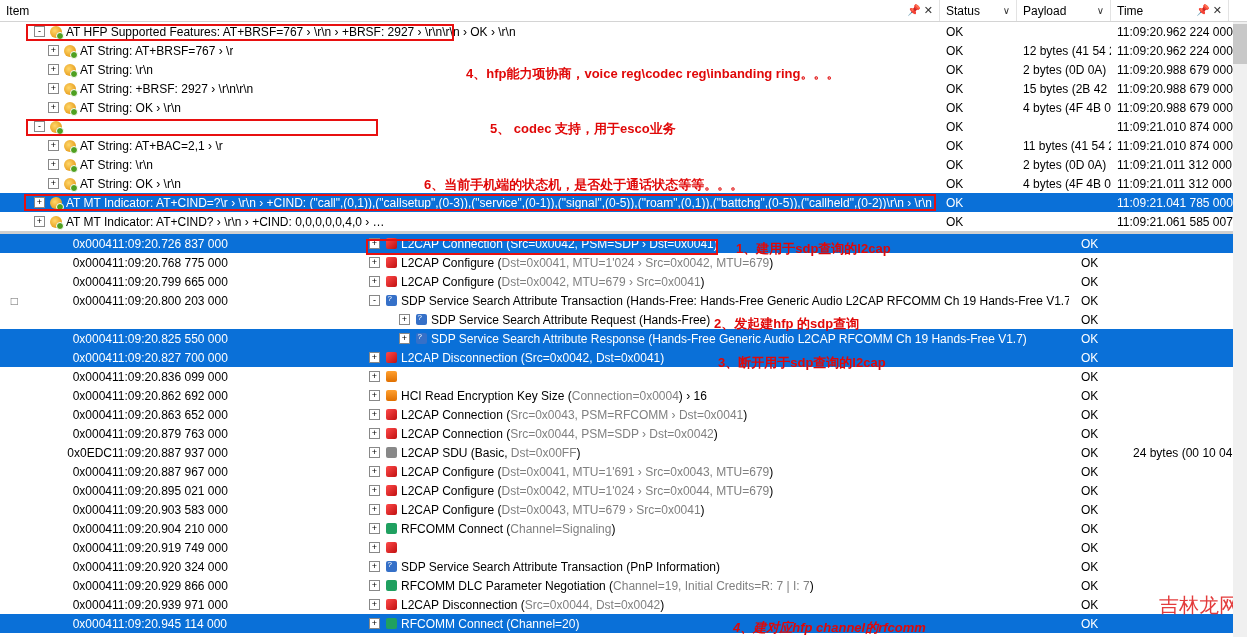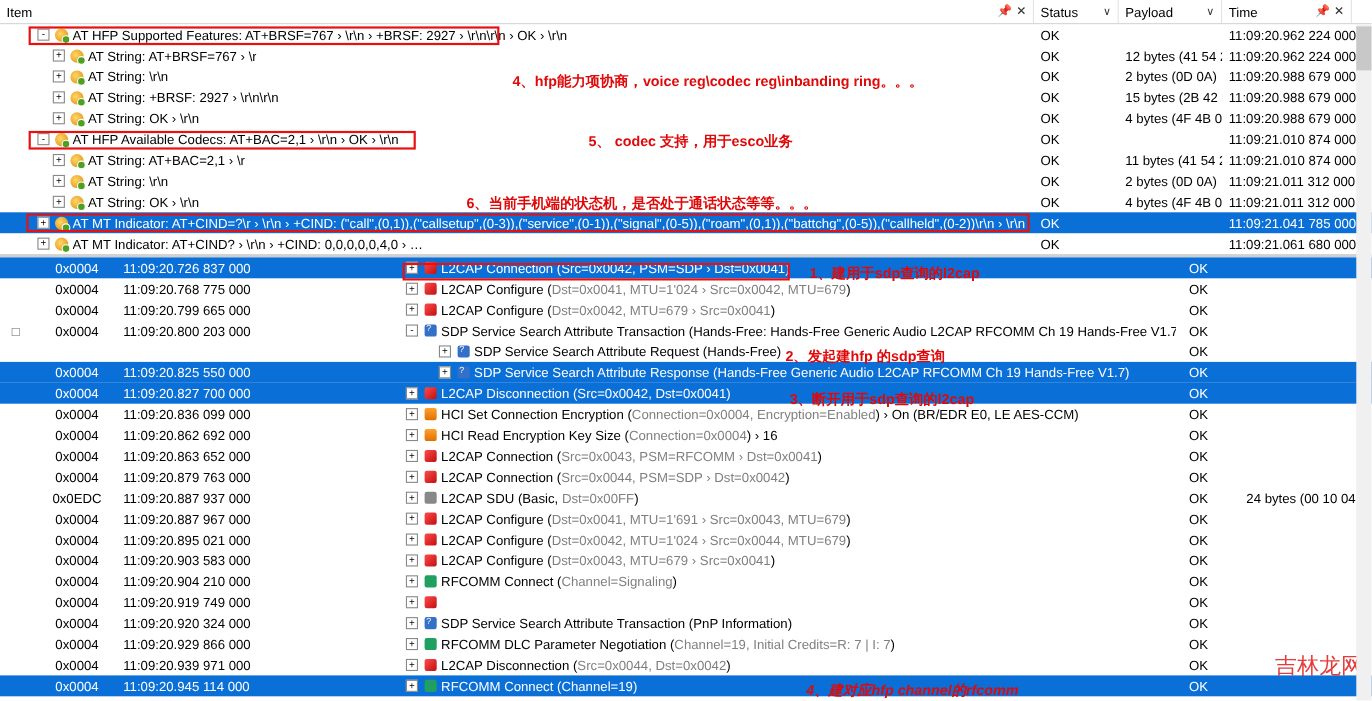--- a/index.html
+++ b/index.html
@@ -27,21 +27,21 @@
 .ic-sdp::after{content:"?";color:#fff;font-size:8px;position:absolute;left:2px;top:-1px;}
 .ic-hci { width:11px; height:11px; background:linear-gradient(#ffa030,#e07000); border-radius:2px; }
 .ic-rf { width:11px;height:11px;background:#20a060;border-radius:2px; }
 .ic-gen { width:11px;height:11px;background:#888;border-radius:2px; }
 .redbox { position:absolute; border:2px solid #e81010; pointer-events:none; }
 .redtext { position:absolute; color:#e00808; font-size:13px; font-weight:bold; pointer-events:none; white-space:nowrap; }
 .gray { color:#808080; }
 .label { overflow:hidden; text-overflow:clip; }
 .lower { border-top:3px solid #d0d0d0; position:relative; }
 .lower .pay2 { flex:0 0 106px; }
-.addr { width:90px; flex-shrink:0; text-align:center; padding-left:6px; }
+.addr { width:90px; flex-shrink:0; text-align:right; padding-left:6px; }
 .ts { width:177px; flex-shrink:0; }
 .chk { width:22px; flex-shrink:0; text-align:right; padding-right:4px; color:#666; }
 .watermark { position:absolute; right:8px; bottom:18px; color:#e02828; font-size:20px; font-family:"Microsoft YaHei",sans-serif; opacity:.9; pointer-events:none; }
 .scroll-v { position:absolute; right:0; top:22px; bottom:0; width:14px; background:#f0f0f0; }
 .scroll-thumb { background:#c8c8c8; width:100%; }
 </style>
 </head>
 <body>
 
 <div class="header-row">
@@ -139,21 +139,20 @@
       <div class="cell time-cell">11:09:20.988 679 000</div>
     </div>
     <div class="row">
       <div class="cell item-cell">
         <span class="spacer-t"></span>
         <span class="spacer-t"></span>
         <span class="toggle">-</span>
         <span class="icon">
           <span class="ic-hfp"></span>
         </span>
-        <span class="label">AT HFP Available Codecs: AT+BAC=2,1  ›  \r\n  ›  OK  ›  \r\n</span>
       </div>
       <div class="cell status-cell">OK</div>
       <div class="cell payload-cell"></div>
       <div class="cell time-cell">11:09:21.010 874 000</div>
     </div>
     <div class="row">
       <div class="cell item-cell">
         <span class="spacer-t"></span>
         <span class="spacer-t"></span>
         <span class="spacer-t"></span>
@@ -216,21 +215,21 @@
         <span class="spacer-t"></span>
         <span class="spacer-t"></span>
         <span class="toggle">+</span>
         <span class="icon">
           <span class="ic-hfp"></span>
         </span>
         <span class="label">AT MT Indicator: AT+CIND?  ›  \r\n  ›  +CIND: 0,0,0,0,0,4,0  ›  …</span>
       </div>
       <div class="cell status-cell">OK</div>
       <div class="cell payload-cell"></div>
-      <div class="cell time-cell">11:09:21.061 680 000</div>
+      <div class="cell time-cell">11:09:21.061 585 007</div>
     </div>
   </div>
 
 <div class="lower" id="lower-tree" style="position:relative;">
     <div class="row sel">
       <div class="chk"></div>
       <div class="addr">0x0004</div>
       <div class="ts">11:09:20.726 837 000</div>
       <div class="cell" style="flex: 1 1 0%; padding-left: 80px;">
         <span class="toggle">+</span>
@@ -328,21 +327,20 @@
     </div>
     <div class="row">
       <div class="chk"></div>
       <div class="addr">0x0004</div>
       <div class="ts">11:09:20.836 099 000</div>
       <div class="cell" style="flex: 1 1 0%; padding-left: 80px;">
         <span class="toggle">+</span>
         <span class="icon">
           <span class="ic-hci"></span>
         </span>
-        <span class="label">HCI Set Connection Encryption (<span class="gray">Connection=0x0004, Encryption=Enabled</span>) › On (BR/EDR E0, LE AES-CCM)</span>
       </div>
       <div class="cell" style="flex: 0 0 52px;">OK</div>
       <div class="cell pay2" style="flex: 0 0 120px;"></div>
     </div>
     <div class="row">
       <div class="chk"></div>
       <div class="addr">0x0004</div>
       <div class="ts">11:09:20.862 692 000</div>
       <div class="cell" style="flex: 1 1 0%; padding-left: 80px;">
         <span class="toggle">+</span>
@@ -509,31 +507,31 @@
     </div>
     <div class="row sel">
       <div class="chk"></div>
       <div class="addr">0x0004</div>
       <div class="ts">11:09:20.945 114 000</div>
       <div class="cell" style="flex: 1 1 0%; padding-left: 80px;">
         <span class="toggle">+</span>
         <span class="icon">
           <span class="ic-rf"></span>
         </span>
-        <span class="label">RFCOMM Connect (<span class="gray">Channel=19</span>)</span>
+        <span class="label">RFCOMM Connect (<span class="gray">Channel=20</span>)</span>
       </div>
       <div class="cell" style="flex: 0 0 52px;">OK</div>
       <div class="cell pay2" style="flex: 0 0 120px;"></div>
     </div>
   </div>
 
 <div class="redbox" style="left:26px;top:24px;width:428px;height:17px;"></div>
 <div class="redtext" style="left:466px;top:24px;margin-top:41px;">4、hfp能力项协商，voice reg\codec reg\inbanding ring。。。</div>
 <div class="redbox" style="left:26px;top:119px;width:352px;height:17px;"></div>
-<div class="redtext" style="left:490px;top:120px;margin-left:45px;">5、 codec 支持，用于esco业务</div>
+<div class="redtext" style="left:490px;top:120px;">5、 codec 支持，用于esco业务</div>
 <div class="redtext" style="left:424px;top:176px;">6、当前手机端的状态机，是否处于通话状态等等。。。</div>
 <div class="redbox" style="left:24px;top:194px;width:912px;height:17px;"></div>
 
 <div class="redbox" style="left:366px;top:239px;width:352px;height:16px;"></div>
 <div class="redtext" style="left:736px;top:240px;">1、建用于sdp查询的l2cap</div>
 <div class="redtext" style="left:714px;top:315px;">2、发起建hfp 的sdp查询</div>
 <div class="redtext" style="left:718px;top:354px;">3、断开用于sdp查询的l2cap</div>
 <div class="redtext" style="left:733px;top:619px;font-style:italic;">4、建对应hfp channel的rfcomm</div>
 
 <div class="watermark">吉林龙网</div>

